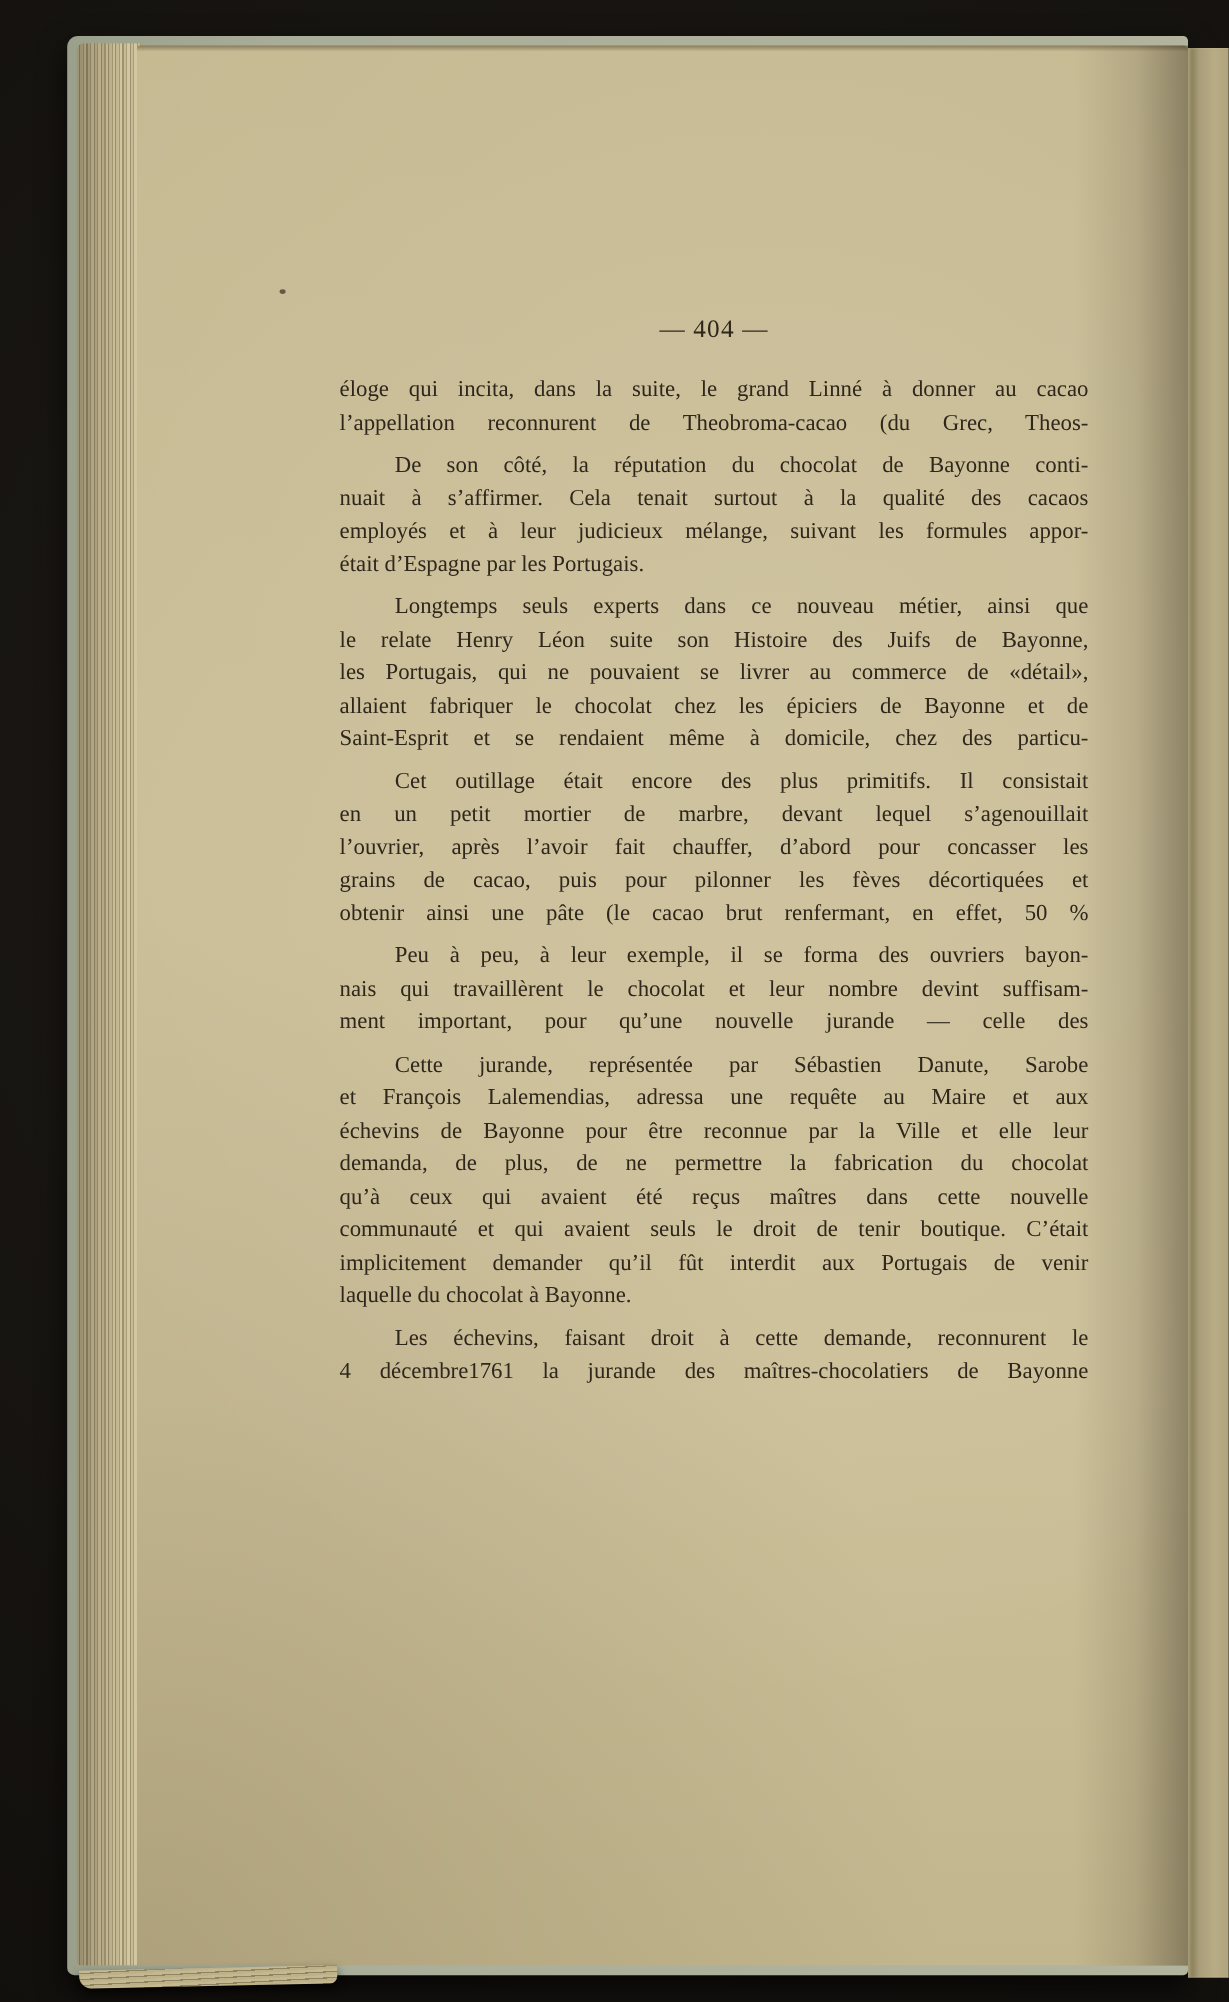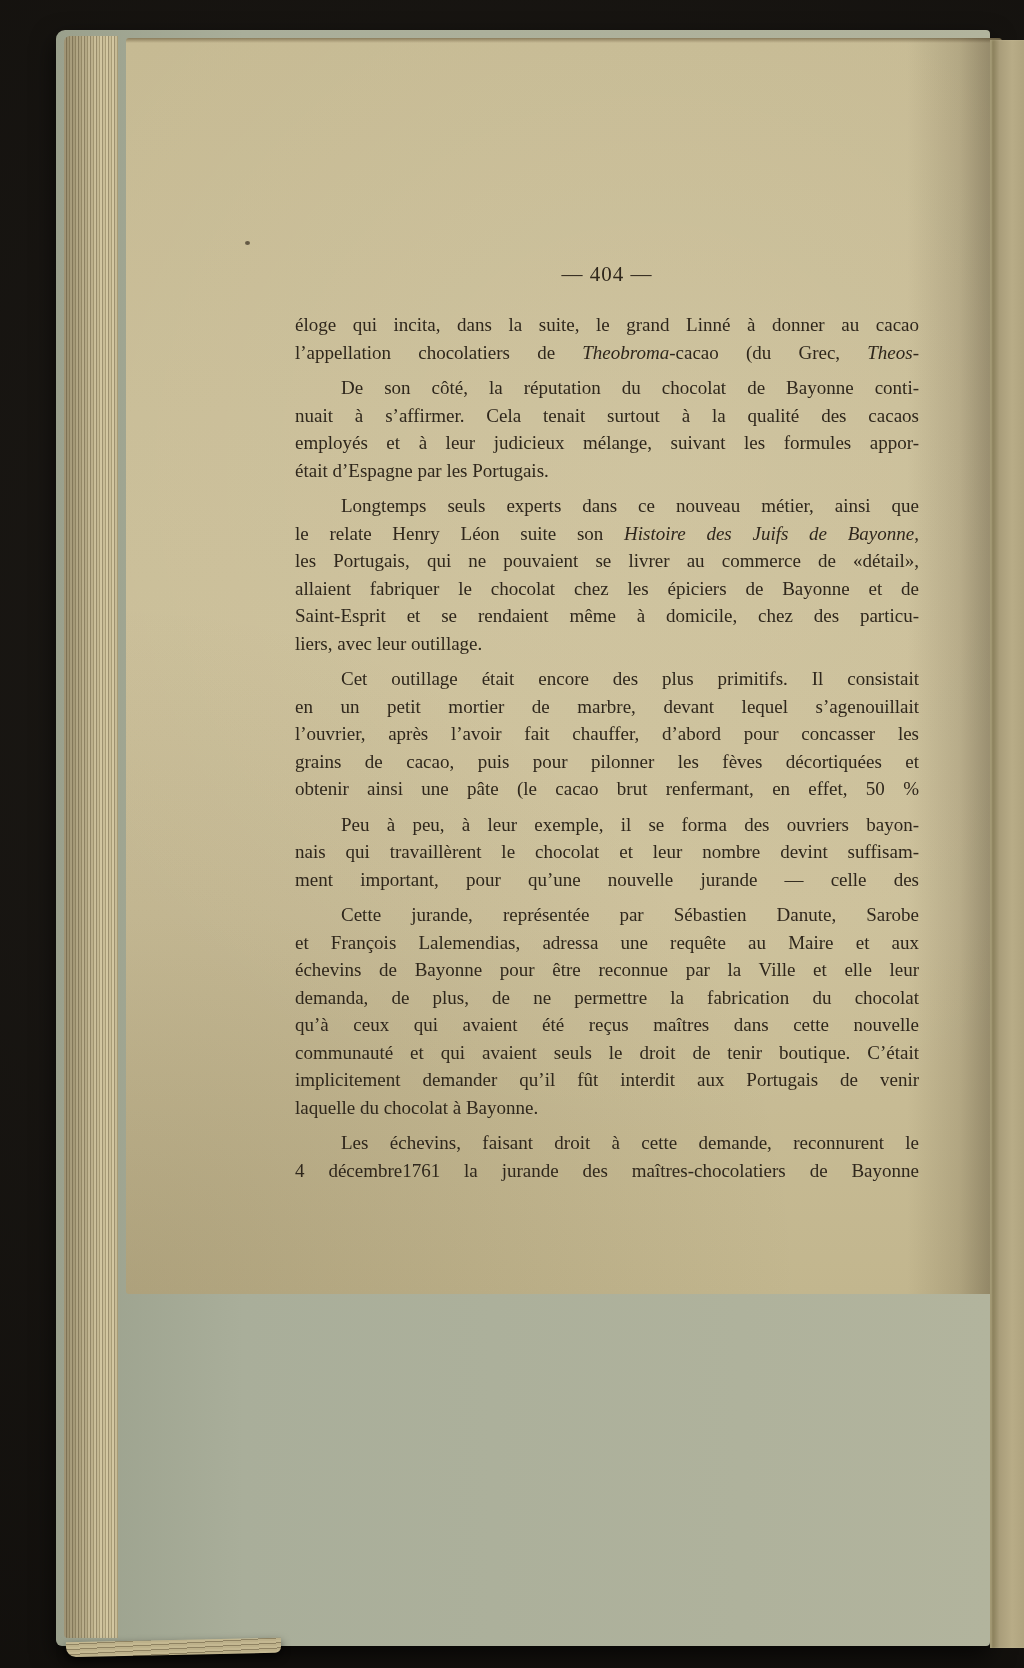--- a/index.html
+++ b/index.html
@@ -35,21 +35,21 @@
     position:absolute;left:8px;top:6px;width:54px;height:1602px;
     border-radius:6px 0 0 4px;
     background:
       linear-gradient(90deg, rgba(60,50,30,0.35), rgba(60,50,30,0) 70%),
       repeating-linear-gradient(90deg,
         #d3c7a1 0 2px, #9d9170 2px 3px,
         #c8bc96 3px 5px, #a89c76 5px 6px);
   }
   
   .page{
-    position:absolute;left:70px;top:8px;width:876px;height:1256px;
+    position:absolute;left:58px;top:8px;width:876px;height:1600px;
     background:
       radial-gradient(130% 90% at 60% 35%, rgba(255,250,230,0.10), rgba(0,0,0,0) 60%),
       radial-gradient(140% 100% at 0% 100%, rgba(80,65,40,0.18), rgba(0,0,0,0) 55%),
       linear-gradient(180deg,#c6ba93, var(--paper) 30%, #ccc09a 70%, #c2b68e);
     border-radius:3px 4px 4px 3px;
   }
   
   .page::before{
     content:"";position:absolute;left:0;top:0;right:0;height:5px;
     background:linear-gradient(180deg, rgba(90,74,46,0.55), rgba(90,74,46,0));
@@ -96,50 +96,49 @@
     line-height:27.5px;
   }
   .para{margin-bottom:8px;}
   .para.indent .line:first-child{text-indent:46px;}
   .line{
     text-align:justify;
     text-align-last:justify;
     white-space:normal;
   }
   .line.last{text-align-last:left;}
-  .it{font-style:italic;}
+  .it{}
 </style>
 </head>
 <body>
 
 <div class="stage">
   <div class="book">
     <div class="fore-edge"></div>
     <div class="page">
       <div class="speck"></div>
       <div class="text-col">
         <div class="pagenum">— 404 —</div>
         <div class="body-text">
             <div class="para">
               <div class="line"><span>éloge qui incita, dans la suite, le grand Linné à donner au cacao</span></div>
-              <div class="line"><span>l’appellation chocolatiers de </span><span class="it">Theobroma</span><span>-cacao (du Grec, </span><span class="it">Theos-</span></div>
+              <div class="line"><span>l’appellation reconnurent de </span><span class="it">Theobroma</span><span>-cacao (du Grec, </span><span class="it">Theos-</span></div>
             </div>
             <div class="para indent">
               <div class="line"><span>De son côté, la réputation du chocolat de Bayonne conti-</span></div>
               <div class="line"><span>nuait à s’affirmer. Cela tenait surtout à la qualité des cacaos</span></div>
               <div class="line"><span>employés et à leur judicieux mélange, suivant les formules appor-</span></div>
               <div class="line last"><span>était d’Espagne par les Portugais.</span></div>
             </div>
             <div class="para indent">
               <div class="line"><span>Longtemps seuls experts dans ce nouveau métier, ainsi que</span></div>
               <div class="line"><span>le relate Henry Léon suite son </span><span class="it">Histoire des Juifs de Bayonne</span><span>,</span></div>
               <div class="line"><span>les Portugais, qui ne pouvaient se livrer au commerce de «détail»,</span></div>
               <div class="line"><span>allaient fabriquer le chocolat chez les épiciers de Bayonne et de</span></div>
               <div class="line"><span>Saint-Esprit et se rendaient même à domicile, chez des particu-</span></div>
-              <div class="line last"><span>liers, avec leur outillage.</span></div>
             </div>
             <div class="para indent">
               <div class="line"><span>Cet outillage était encore des plus primitifs. Il consistait</span></div>
               <div class="line"><span>en un petit mortier de marbre, devant lequel s’agenouillait</span></div>
               <div class="line"><span>l’ouvrier, après l’avoir fait chauffer, d’abord pour concasser les</span></div>
               <div class="line"><span>grains de cacao, puis pour pilonner les fèves décortiquées et</span></div>
               <div class="line"><span>obtenir ainsi une pâte (le cacao brut renfermant, en effet, 50 %</span></div>
             </div>
             <div class="para indent">
               <div class="line"><span>Peu à peu, à leur exemple, il se forma des ouvriers bayon-</span></div>

